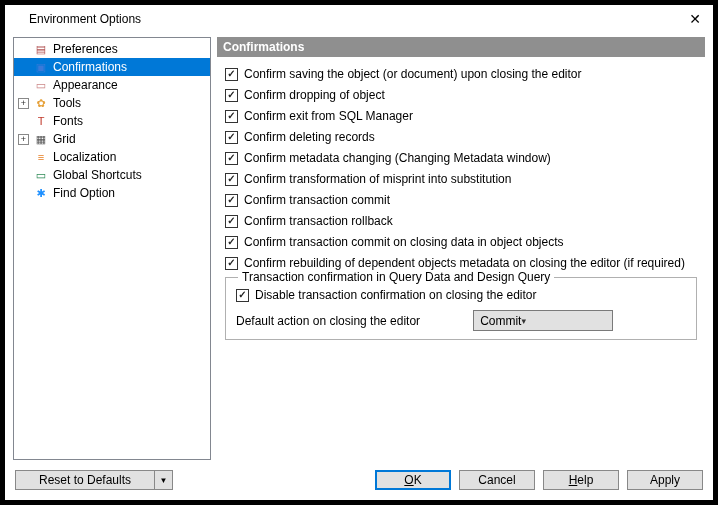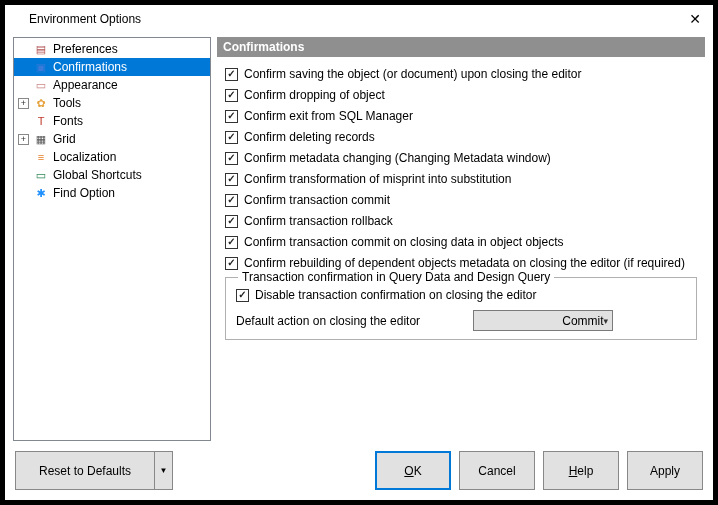--- a/index.html
+++ b/index.html
@@ -143,35 +143,35 @@
     gap: 29px;
   }
   .dropdown-row label { margin-right: 24px; }
   .dropdown {
     border: 1px solid #7a7a7a;
     background: #e1e1e1;
     width: 140px;
     height: 21px;
     display: flex;
     align-items: center;
-    justify-content: flex-end;
+    justify-content: flex-start;
     padding: 0 4px 0 6px;
     font-size: 12px;
   }
   .dropdown .chev { font-size: 9px; color: #333; }
   .footer {
     display: flex;
     align-items: center;
     padding: 10px 10px 10px 10px;
     gap: 8px;
   }
   .footer-spacer { flex: 1; }
   .btn {
     min-width: 76px;
-    height: 39px;
+    height: 20px;
     border: 1px solid #888;
     background: #e1e1e1;
     display: inline-flex;
     align-items: center;
     justify-content: center;
     font-size: 12px;
     cursor: default;
     padding: 0 6px;
   }
   .btn.default {

